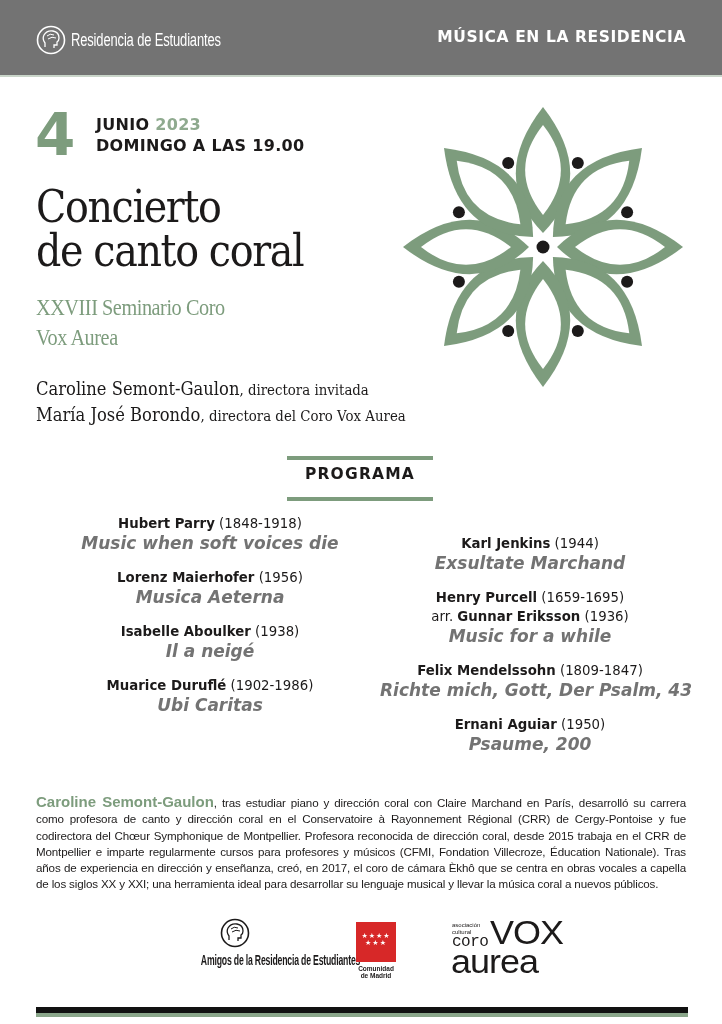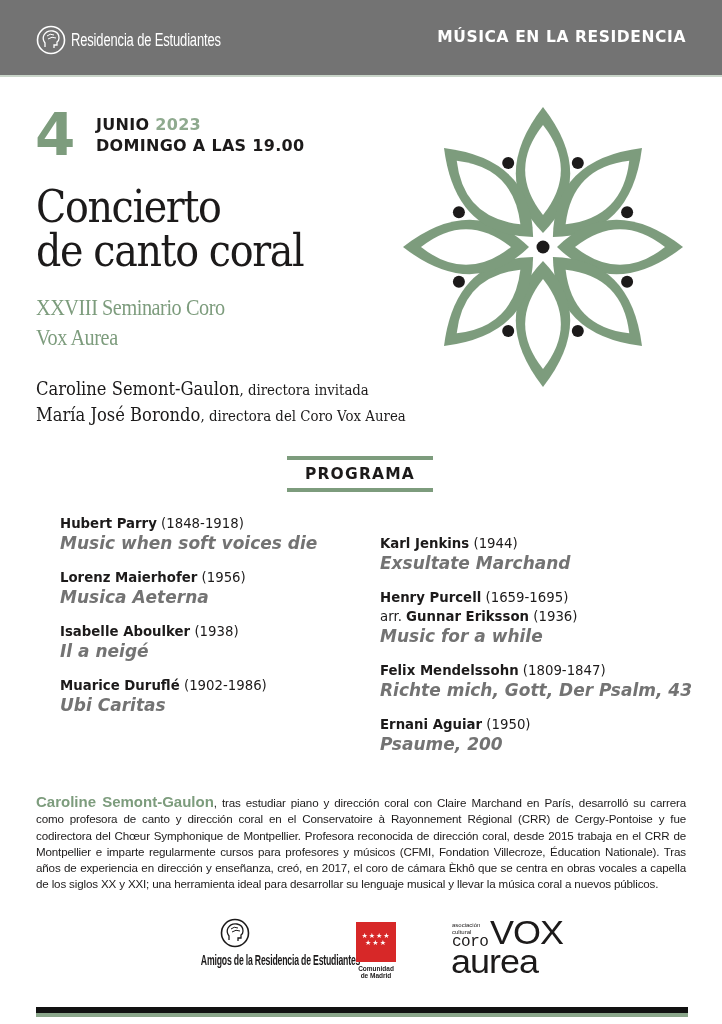--- a/index.html
+++ b/index.html
@@ -48,24 +48,24 @@
   .directors .line { white-space: nowrap; transform: scaleX(0.86); transform-origin: left; }
   .directors .name { font-size: 19px; }
   .directors .role { font-size: 15.5px; }
 
   .flower { position: absolute; left: 398px; top: 102px; width: 290px; height: 290px; }
 
   .programa-wrap { position: absolute; left: 287px; top: 456px; width: 146px; }
   .programa-wrap .bar { height: 4px; background: #7d9c7d; }
   .programa-wrap .label {
     text-align: center; font-family: "DejaVu Sans", sans-serif; font-weight: bold; font-size: 15.5px;
-    letter-spacing: 1.2px; padding: 5px 0 5px; color: #1c1a1a;
-  }
-
-  .col { position: absolute; font-family: "DejaVu Sans", sans-serif; }
+    letter-spacing: 1.2px; padding: 5px 0 14px; color: #1c1a1a;
+  }
+
+  .col { position: absolute; text-align: center; font-family: "DejaVu Sans", sans-serif; }
   .col-left { left: 60px; width: 300px; top: 514px; }
   .col-right { left: 380px; width: 300px; top: 514px; margin-top: 20px; }
   .piece { margin-bottom: 15px; }
   .composer { font-size: 13.3px; line-height: 19px; color: #1c1a1a; white-space: nowrap; }
   .composer b { font-weight: bold; }
   .composer .years { font-weight: normal; }
   .work { font-size: 17px; line-height: 20px; color: #737373; font-style: italic; font-weight: bold; white-space: nowrap; }
 
   .bio {
     position: absolute; left: 36px; top: 794px; width: 650px;

